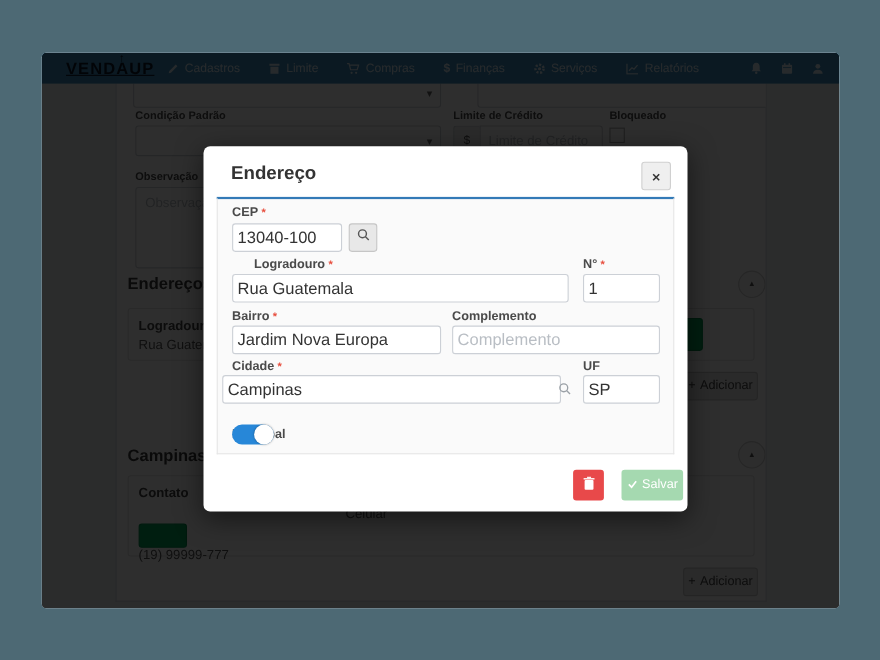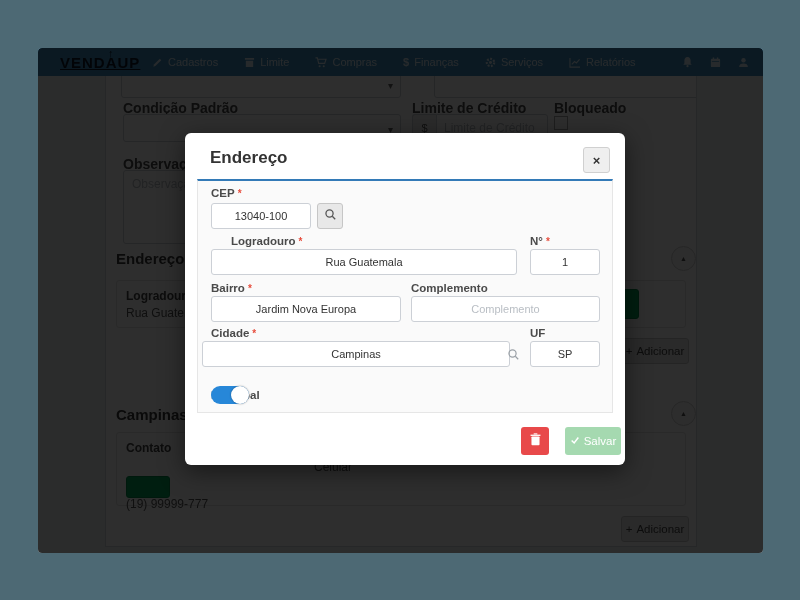--- a/index.html
+++ b/index.html
@@ -18,21 +18,21 @@
   .brand .arrow { position:absolute; left:70px; top:-7px; font-size:11px; font-weight:bold; }
   .nav-items { display:flex; align-items:flex-start; gap:26px; margin-left:18px; }
   .nav-item { display:flex; align-items:center; gap:5px; color:#d9e7f2; font-size:11px; }
   .nav-item svg, .nav-right svg { display:block; }
   .nav-item .dollar { font-size:11px; font-weight:bold; color:#d9e7f2; }
   .nav-right { margin-left:auto; display:flex; align-items:center; gap:17px; padding-right:14px; }
 
   
   .content-panel { position:absolute; left:67px; top:28px; width:592px; height:471px;
                    background:#ffffff; border:1px solid #d2d6de; border-top:none; overflow:hidden; }
-  .fld-label { position:absolute; font-size:14px; font-weight:bold; color:#4a4a4a; }
+  .fld-label { position:absolute; font-size:10px; font-weight:bold; color:#4a4a4a; }
   .sel { position:absolute; background:#fff; border:1px solid #ccd0d6; border-radius:3px; }
   .sel .caret { position:absolute; right:7px; bottom:6px; font-size:10px; color:#666; }
   .input-group { position:absolute; display:flex; }
   .addon { width:24px; height:28px; background:#eeeeee; border:1px solid #ccd0d6; border-right:none;
            border-radius:3px 0 0 3px; display:flex; align-items:center; justify-content:center;
            font-size:11px; color:#555; }
   .gi { height:28px; border:1px solid #ccd0d6; border-radius:0 3px 3px 0; padding:0 7px;
         font-size:12px; color:#333; font-family:"Liberation Sans",sans-serif; }
   .checkbox { position:absolute; width:14px; height:14px; background:#fff; border:1px solid #a8a8a8; }
   .txtarea { position:absolute; background:#fff; border:1px solid #ccd0d6; border-radius:3px;
@@ -57,21 +57,21 @@
            border-radius:6px; box-shadow:0 6px 24px rgba(0,0,0,0.5); z-index:10; }
   .modal-title { position:absolute; left:25px; top:15px; font-size:17px; font-weight:bold; color:#333; }
   .close-btn { position:absolute; right:15px; top:14px; width:27px; height:26px; background:#efefef;
                border:1px solid #d0d0d0; border-radius:3px; font-size:13px; font-weight:bold; color:#333;
                display:flex; align-items:center; justify-content:center; }
   .modal-body { position:absolute; left:12px; top:46px; width:416px; height:234px; background:#fafafa;
                 border:1px solid #e6e6e6; border-top:2px solid #337ab7; }
   .m-label { position:absolute; font-size:11.5px; font-weight:bold; color:#4a4a4a; }
   .req { color:#e74c3c; margin-left:3px; font-size:10px; }
   .m-input { position:absolute; height:26px; background:#fff; border:1px solid #ccd0d6; border-radius:3px;
-             padding:0 16px; font-size:11px; color:#333; font-family:"Liberation Sans",sans-serif;text-align:center; }
+             padding:0 4px; font-size:15px; color:#333; font-family:"Liberation Sans",sans-serif; }
   .m-input::placeholder, .gi::placeholder, .txtarea::placeholder { color:#b9bec4; }
   .search-btn { position:absolute; width:26px; height:26px; background:#e8e8e8; border:1px solid #c6c6c6;
                 border-radius:3px; display:flex; align-items:center; justify-content:center; }
   .cid-search { position:absolute; left:309px; top:166px; }
   .toggle { position:absolute; left:13px; top:205px; width:38px; height:18px; background:#2787d8;
             border-radius:9px; }
   .toggle .knob { position:absolute; right:0px; top:0px; width:18px; height:18px; border-radius:50%;
                   background:#fff; box-shadow:0 0 2px rgba(0,0,0,0.4); }
   .modal-footer { position:absolute; right:4px; bottom:10px; display:flex; gap:16px; }
   .del-btn { width:28px; height:28px; background:#e8494a; border:none; border-radius:3px;

